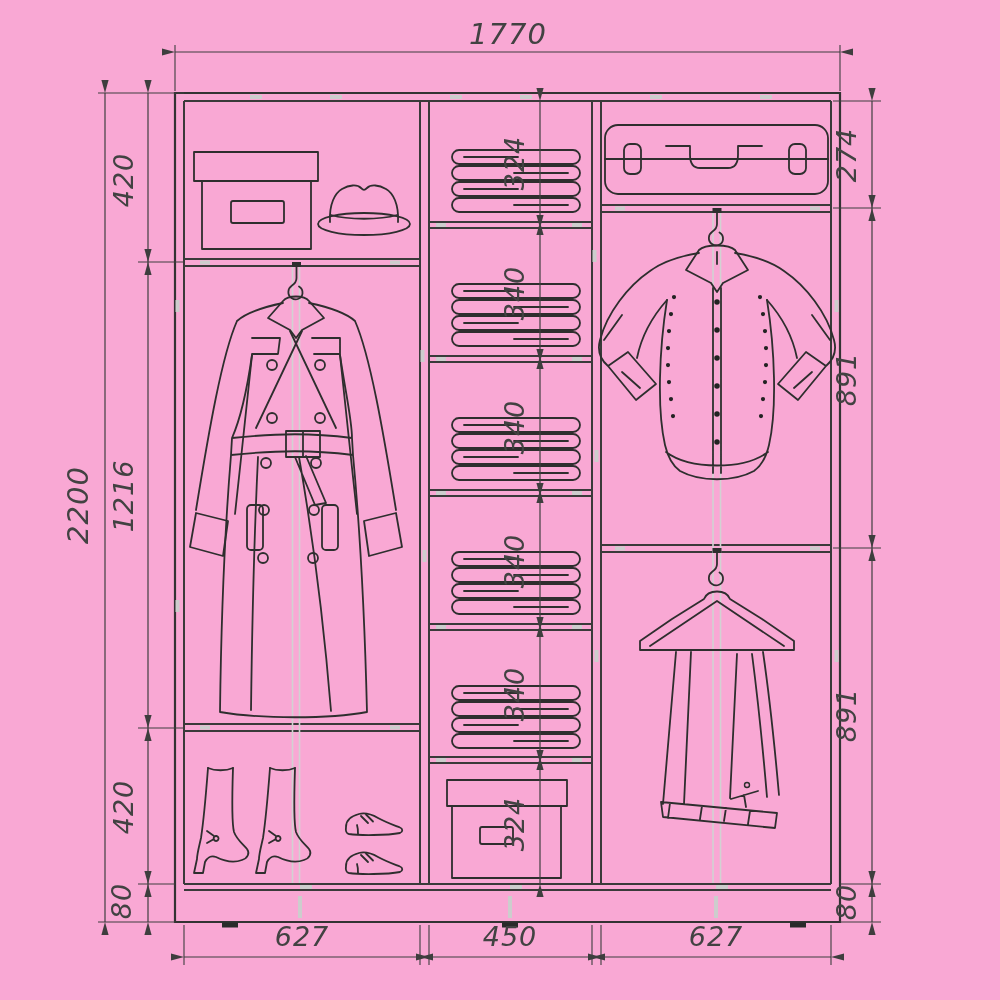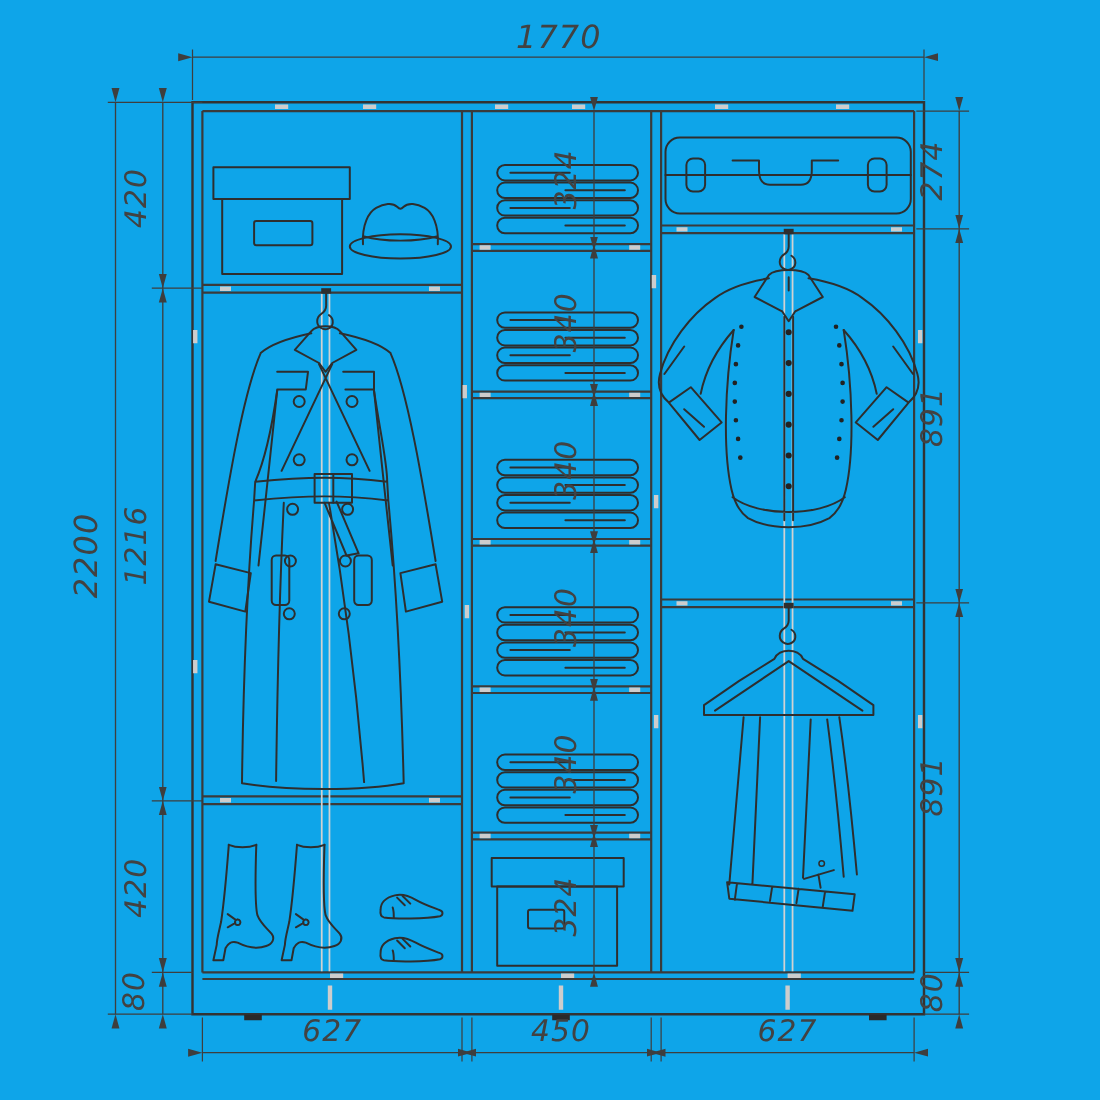--- a/index.html
+++ b/index.html
@@ -1,16 +1,16 @@
 <!DOCTYPE html>
 <html><head>
 <meta charset="utf-8">
 <style>
   html,body{margin:0;padding:0;background:#ffffff;}
-  .stage{width:1000px;height:1000px;position:relative;background:#0ea5e9;overflow:hidden;}
+  .stage{width:1000px;height:1000px;position:relative;background:#f9a8d4;overflow:hidden;}
   svg{display:block;}
   .frame{stroke:#333;stroke-width:2.2;fill:none;}
   .frame2{stroke:#3a3a3a;stroke-width:2;fill:none;}
   .backln{stroke:#d2d2d2;stroke-width:1.6;fill:none;}
   .tick{stroke:#cdcdcd;stroke-width:4;fill:none;}
   .feet{stroke:#2a2a2a;stroke-width:5;fill:none;}
   .art{stroke:#2e2e2e;stroke-width:1.8;fill:none;stroke-linecap:round;stroke-linejoin:round;}
   .artthin{stroke:#2e2e2e;stroke-width:1.4;fill:none;stroke-linecap:round;stroke-linejoin:round;}
   .mount{fill:#2e2e2e;stroke:none;}
   .dots{stroke:#222;stroke-width:4.2;stroke-linecap:round;fill:none;}

